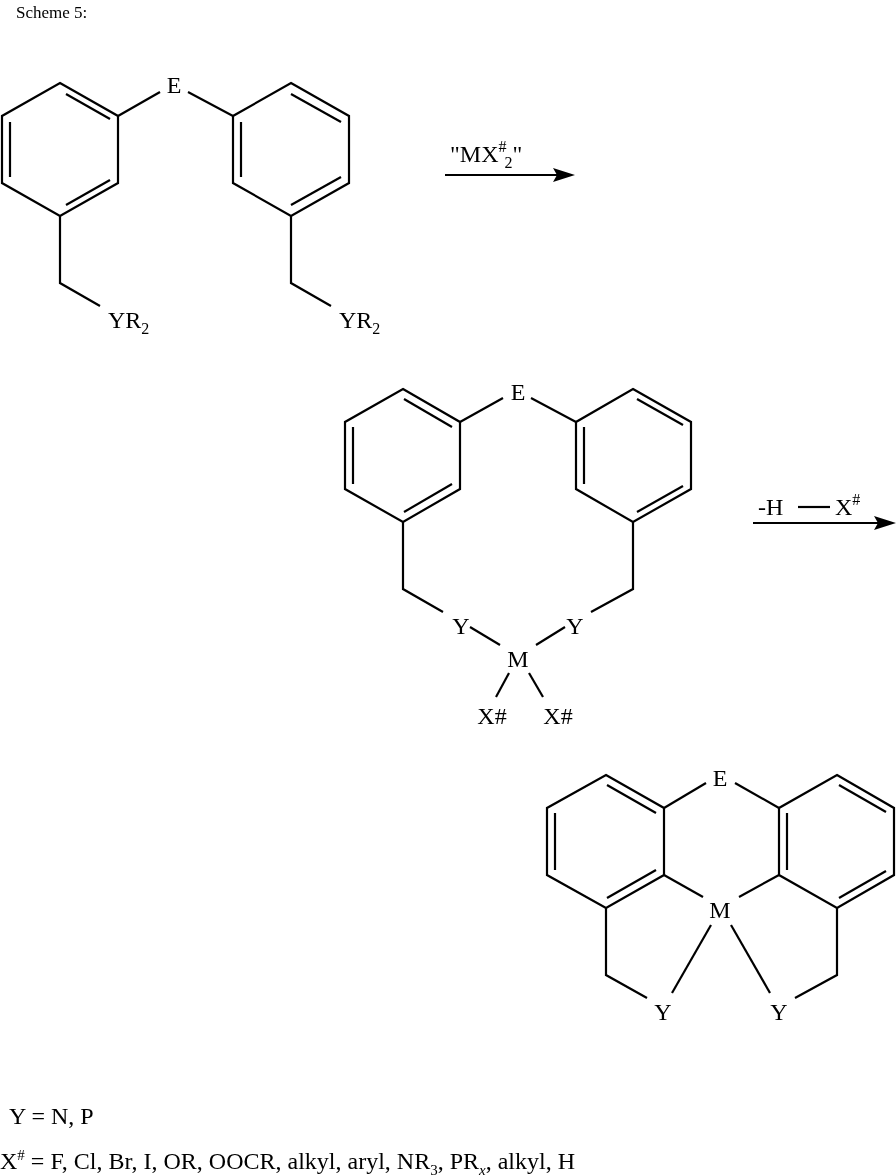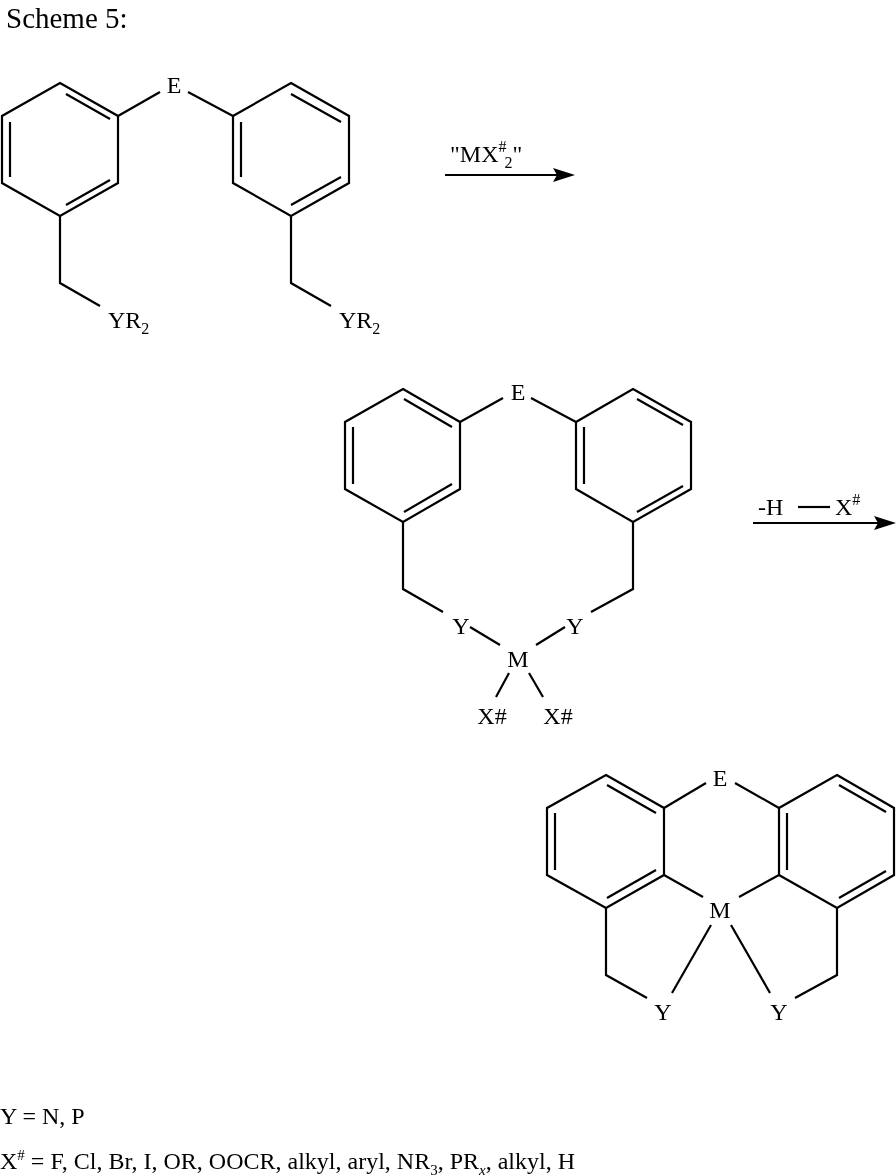--- a/index.html
+++ b/index.html
@@ -7,21 +7,21 @@
   svg{position:absolute;left:0;top:0;}
   .lbl{font-family:"Liberation Serif","DejaVu Serif",serif;font-size:24px;fill:#000;}
   .sub{font-size:16px;}
   .bond{stroke:#000;stroke-width:2.2;fill:none;stroke-linecap:butt;}
   .txt{position:absolute;font-size:24px;white-space:nowrap;line-height:1;}
   .txt sub,.txt sup{font-size:15px;}
 </style>
 </head>
 <body>
 
-<div class="txt" style="left:6px;top:4px;font-size:29px;">Scheme 5:</div>
+<div class="txt" style="left:16px;top:4px;font-size:17px;">Scheme 5:</div>
 
 <svg width="896" height="1176">
 
   <g>
 
     <polygon class="bond" points="60,83 118,116 118,183 60,216 2,183 2,116"></polygon>
     <line class="bond" x1="66" y1="94" x2="110" y2="119"></line>
     <line class="bond" x1="10" y1="122" x2="10" y2="177"></line>
     <line class="bond" x1="66" y1="205" x2="110" y2="180"></line>
 
@@ -96,16 +96,16 @@
     <polyline class="bond" points="837,908 837,975 795,998"></polyline>
     <line class="bond" x1="711" y1="925" x2="672" y2="993"></line>
     <line class="bond" x1="731" y1="925" x2="770" y2="993"></line>
     <text class="lbl" x="720" y="786" text-anchor="middle">E</text>
     <text class="lbl" x="720" y="918" text-anchor="middle">M</text>
     <text class="lbl" x="663" y="1020" text-anchor="middle">Y</text>
     <text class="lbl" x="779" y="1020" text-anchor="middle">Y</text>
   </g>
 </svg>
 
-<div class="txt" style="left:0;top:1104px;">Y = N, P</div>
+<div class="txt" style="left:9px;top:1104px;">Y = N, P</div>
 <div class="txt" style="left:0;top:1148px;">
   <span>X</span><sup>#</sup><span> = F, Cl, Br, I, OR, OOCR, alkyl, aryl, NR</span><sub>3</sub><span>, PR</span><sub style="font-style:italic">x</sub><span>, alkyl, H</span>
 </div>
 
 </body></html>

